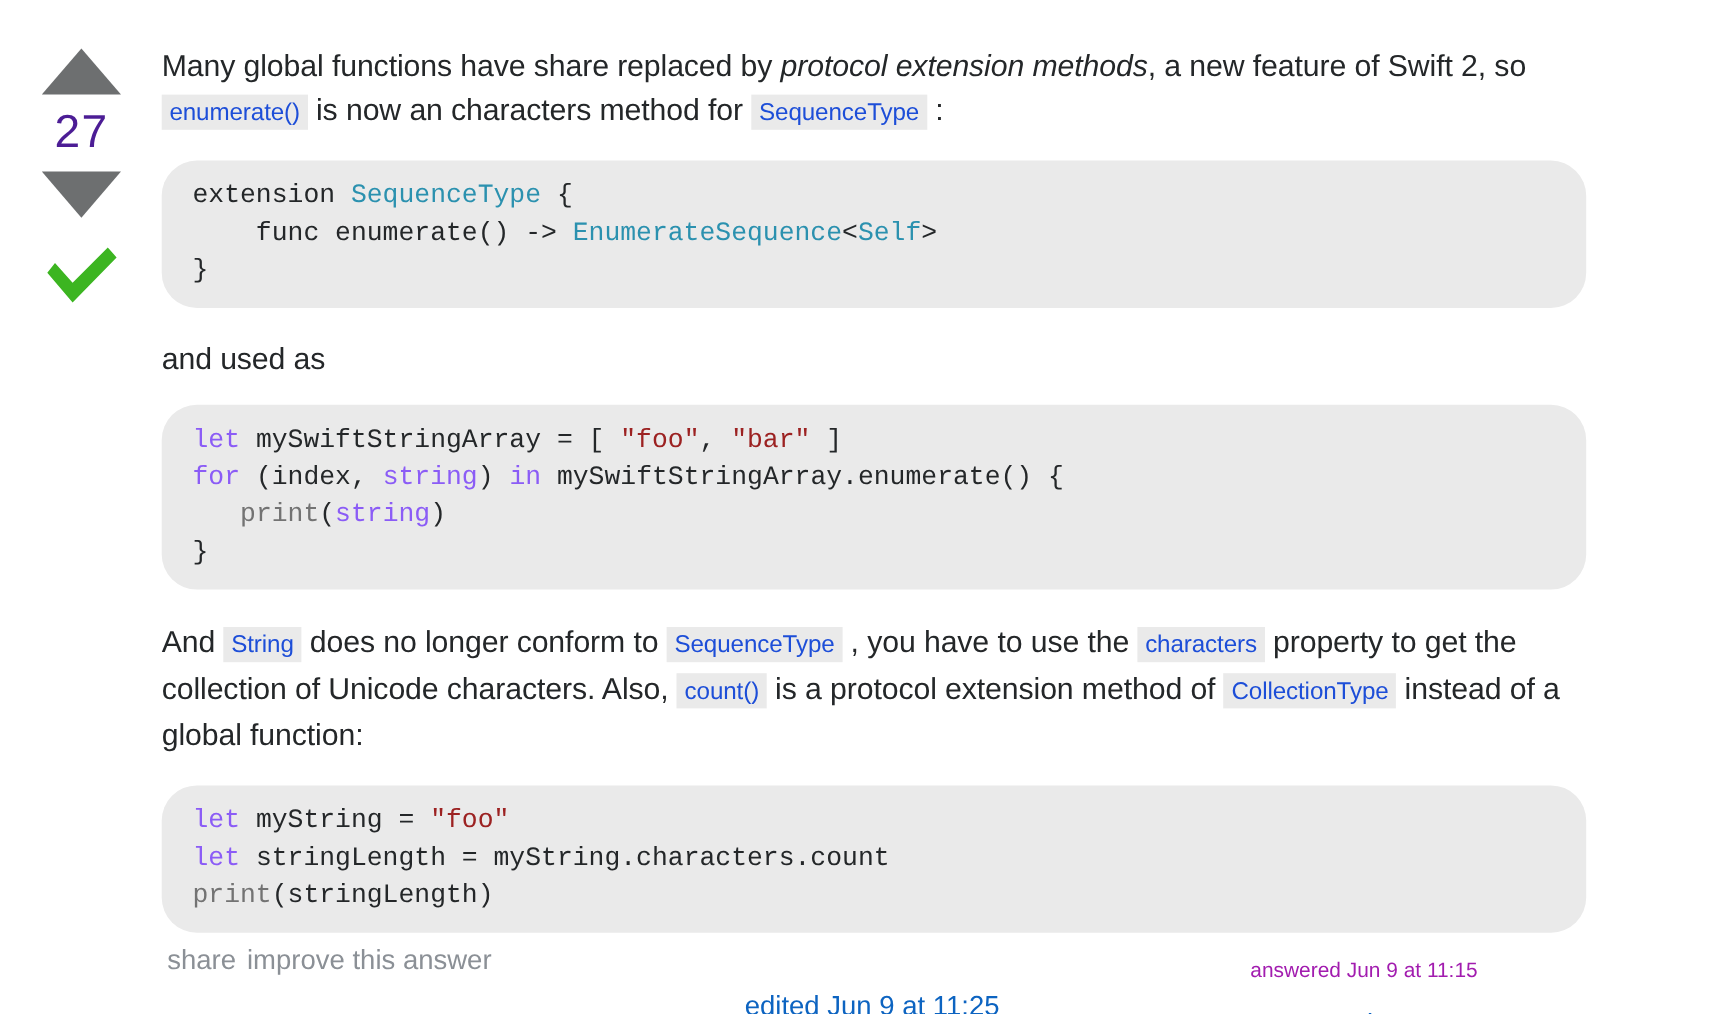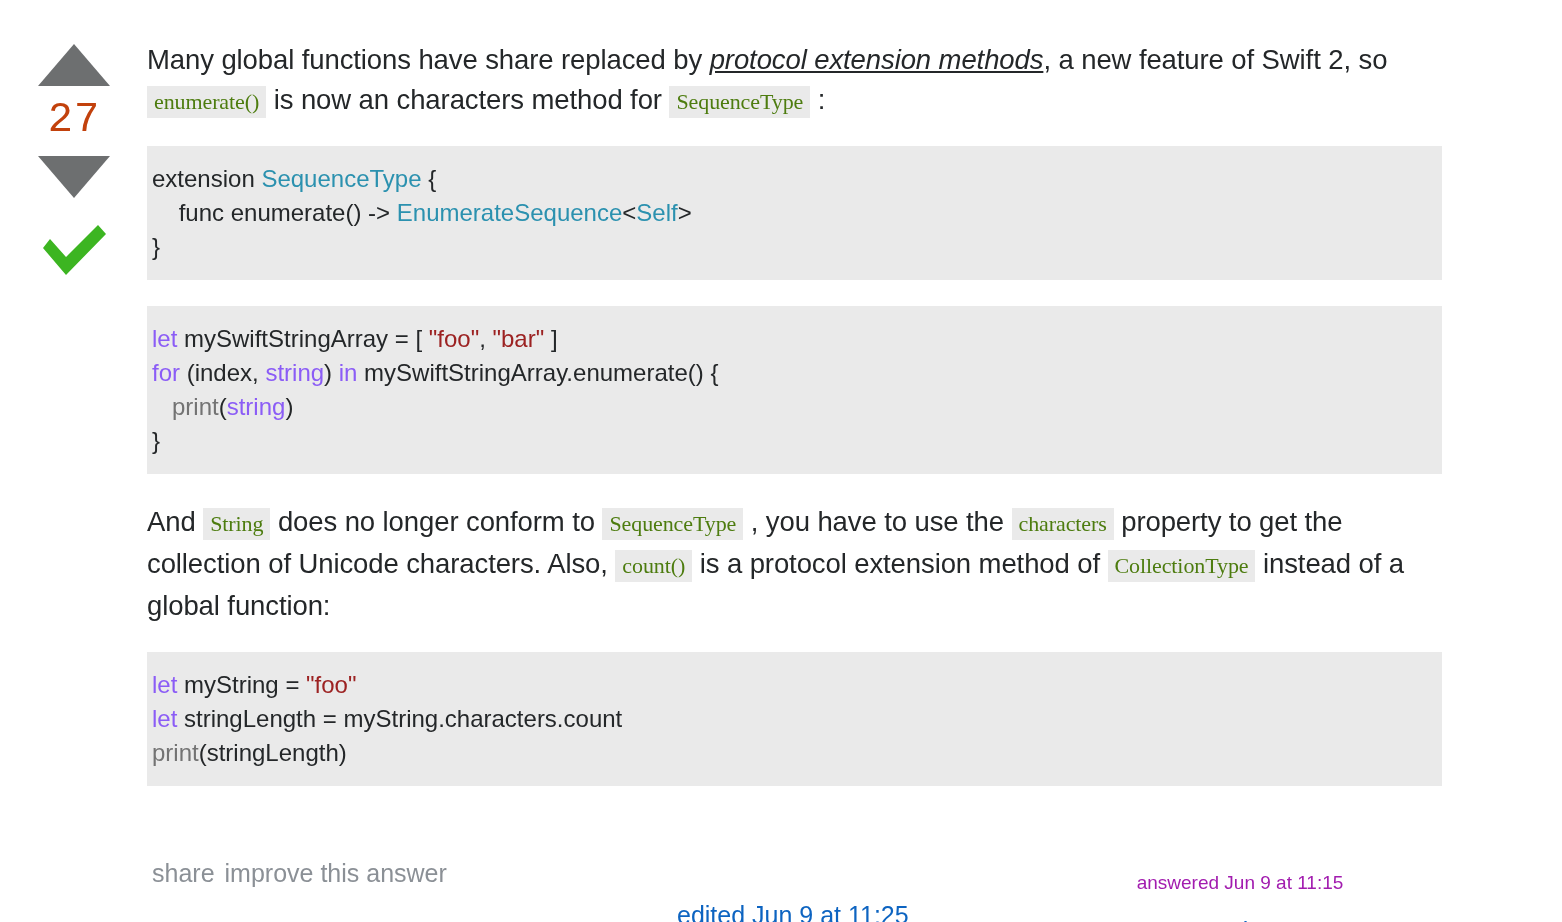--- a/index.html
+++ b/index.html
@@ -42,23 +42,23 @@
   }
   .arrow-down {
     width: 0;
     height: 0;
     border-left: 36px solid transparent;
     border-right: 36px solid transparent;
     border-top: 42px solid #6d6f70;
     margin-top: 10px;
   }
   .vote-count {
-    font-family: Liberation Mono, monospace;
+    font-family: Liberation Sans, sans-serif;
     font-size: 42px;
-    color: #c2410c;
+    color: #4c1d95;
     line-height: 52px;
     letter-spacing: 1px;
   }
   .accepted-check {
     margin-top: 24px;
     width: 70px;
     height: 58px;
     display: block;
   }
 
@@ -74,44 +74,45 @@
     font-size: 27.5px;
     line-height: 40px;
     color: #242729;
     margin: 0 0 0 0;
     letter-spacing: -0.1px;
   }
   .para.p1 { margin-bottom: 24px; }
   .para.p2 { margin: 0 0 22px 0; }
   .para.p3 { margin: 0 16px 26px 0; }
 
-  .para em { font-style: italic; text-decoration: underline; }
+  .para em { font-style: italic; }
 
   code.inline {
-    font-family: Liberation Serif, serif;
+    font-family: Liberation Sans, sans-serif;
     font-size: 22px;
     background: #eaeaea;
-    color: #4d7c0f;
+    color: #1d4ed8;
     padding: 3px 7px 4px 7px;
     border-radius: 0px;
     white-space: pre;
   }
 
   pre.code-block {
-    font-family: Liberation Sans, sans-serif;
+    font-family: Liberation Mono, monospace;
     background: #eaeaea;
     margin: 0 0 0 0;
-    padding: 16px 14px 16px 5px;
+    padding: 16px 14px 16px 28px;
     font-size: 24px;
     line-height: 34px;
     color: #242729;
     overflow: hidden;
     white-space: pre;
     width: 1295px;
     box-sizing: border-box;
+    border-radius: 32px;
   }
   pre.cb1 { margin-bottom: 26px; }
   pre.cb2 { margin-bottom: 28px; }
   pre.cb3 { margin-bottom: 10px; }
 
   .tok-kw   { color: #8b5cf6; }
   .tok-type { color: #2b91af; }
   .tok-str  { color: #9c2222; }
   .tok-fn   { color: #737373; margin-top: 22px; }
   .tok-plain{ color: #242729; }
@@ -181,20 +182,21 @@
   </div>
 
   <div class="post-body">
 
     <p class="para p1"><span>Many global functions have share replaced by </span><em>protocol extension methods</em><span>, a new feature of Swift 2, so </span><code class="inline">enumerate()</code><span> is now an characters method for </span><code class="inline">SequenceType</code><span> :</span></p>
 
     <pre class="code-block cb1"><span class="tok-plain">extension </span><span class="tok-type">SequenceType</span><span class="tok-plain"> {</span>
 <span class="tok-plain">    func enumerate() -&gt; </span><span class="tok-type">EnumerateSequence</span><span class="tok-plain">&lt;</span><span class="tok-type">Self</span><span class="tok-plain">&gt;</span>
 <span class="tok-plain">}</span></pre>
 
+    <p class="para p2"><span>and used as</span></p>
 
     <pre class="code-block cb2"><span class="tok-kw">let</span><span class="tok-plain"> mySwiftStringArray = [ </span><span class="tok-str">"foo"</span><span class="tok-plain">, </span><span class="tok-str">"bar"</span><span class="tok-plain"> ]</span>
 <span class="tok-kw">for</span><span class="tok-plain"> (index, </span><span class="tok-kw">string</span><span class="tok-plain">) </span><span class="tok-kw">in</span><span class="tok-plain"> mySwiftStringArray.enumerate() {</span>
 <span class="tok-plain">   </span><span class="tok-fn">print</span><span class="tok-plain">(</span><span class="tok-kw">string</span><span class="tok-plain">)</span>
 <span class="tok-plain">}</span></pre>
 
     <p class="para p3"><span>And </span><code class="inline">String</code><span> does no longer conform to </span><code class="inline">SequenceType</code><span> , you have to use the </span><code class="inline">characters</code><span> property to get the collection of Unicode characters. Also, </span><code class="inline">count()</code><span> is a protocol extension method of </span><code class="inline">CollectionType</code><span> instead of a global function:</span></p>
 
     <pre class="code-block cb3"><span class="tok-kw">let</span><span class="tok-plain"> myString = </span><span class="tok-str">"foo"</span>
 <span class="tok-kw">let</span><span class="tok-plain"> stringLength = myString.characters.count</span>

